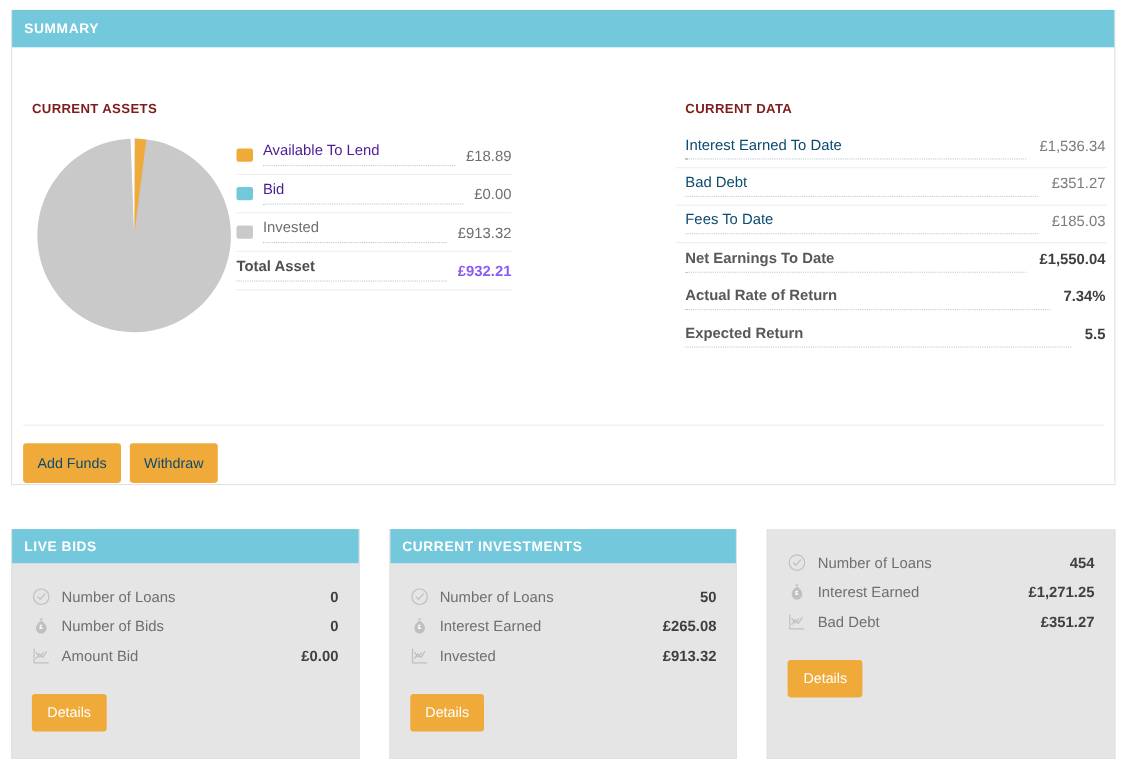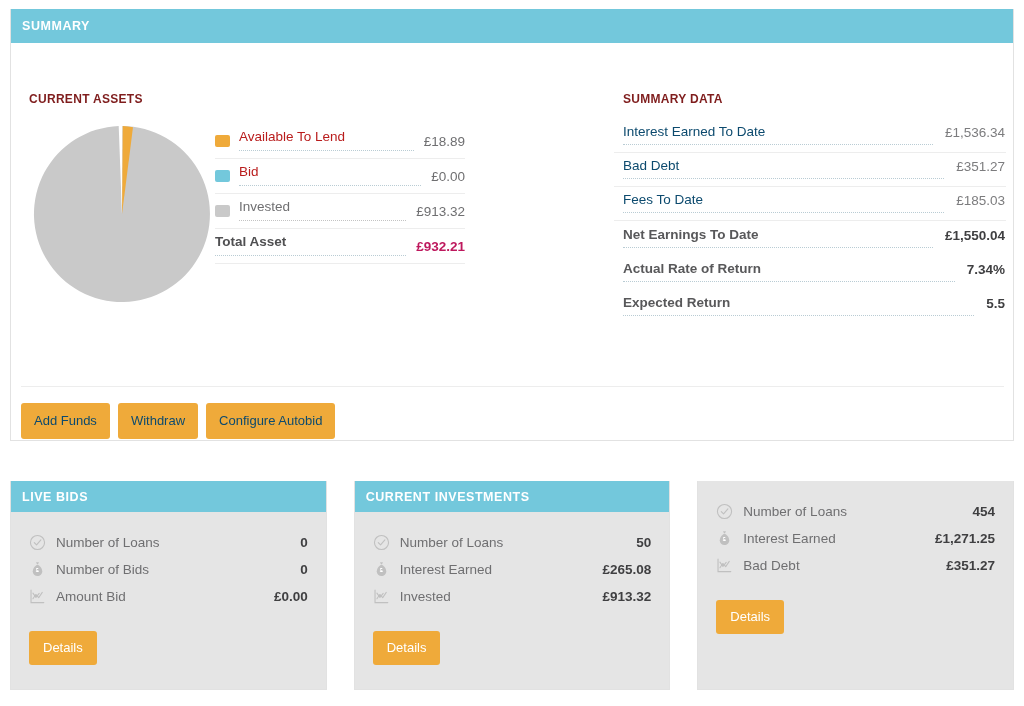--- a/index.html
+++ b/index.html
@@ -95,38 +95,38 @@
   .swatch {
     width: 15px;
     height: 12px;
     border-radius: 2px;
     flex: 0 0 auto;
     margin-right: 9px;
   }
   .legend-label {
     flex: 1 1 auto;
     font-size: 13.5px;
-    color: #b91c1c;
+    color: #4c1d95;
     border-bottom: 1px dotted #b9ccd4;
     align-self: flex-end;
     padding-bottom: 6px;
     margin-bottom: 7px;
     width: 0;
   }
   .legend-label.dark { color: #6f6f71; border-bottom-color: #c3c3c3; }
   .legend-label.bold { color: #4f4f51; font-weight: bold; border-bottom-color: #b9ccd4; }
 
   .legend-value {
     flex: 0 0 auto;
     font-size: 13.5px;
     color: #6f6f71;
     text-align: right;
     padding-left: 10px;
   }
-  .legend-value.bold { font-weight: bold; color: #be185d; }
+  .legend-value.bold { font-weight: bold; color: #8b5cf6; }
 
   
   .historic-col {
     position: absolute;
     left: 603px;
     top: 49px;
     width: 392px;
   }
   .historic-title { margin-left: 9px; }
 
@@ -317,21 +317,21 @@
             <div class="legend-row total">
               <span class="legend-label bold">Total Asset</span>
               <span class="legend-value bold">£932.21</span>
             </div>
 
           </div>
         </div>
       </div>
 
       <div class="historic-col">
-        <div class="section-title historic-title">SUMMARY DATA</div>
+        <div class="section-title historic-title">CURRENT DATA</div>
 
         <div class="hist-table">
 
           <div class="hist-row sep">
             <span class="hist-label">Interest Earned To Date</span>
             <span class="hist-value">£1,536.34</span>
           </div>
 
 
           <div class="hist-row sep">
@@ -360,21 +360,20 @@
           </div>
 
         </div>
       </div>
 
       <div class="summary-divider"></div>
 
       <div class="actions">
         <button class="btn">Add Funds</button>
         <button class="btn">Withdraw</button>
-        <button class="btn">Configure Autobid</button>
       </div>
 
     </div>
   </section>
 
   <div class="cards">
 
     <section class="card">
       <div class="card-header">
         <span class="card-header-title">LIVE BIDS</span>

